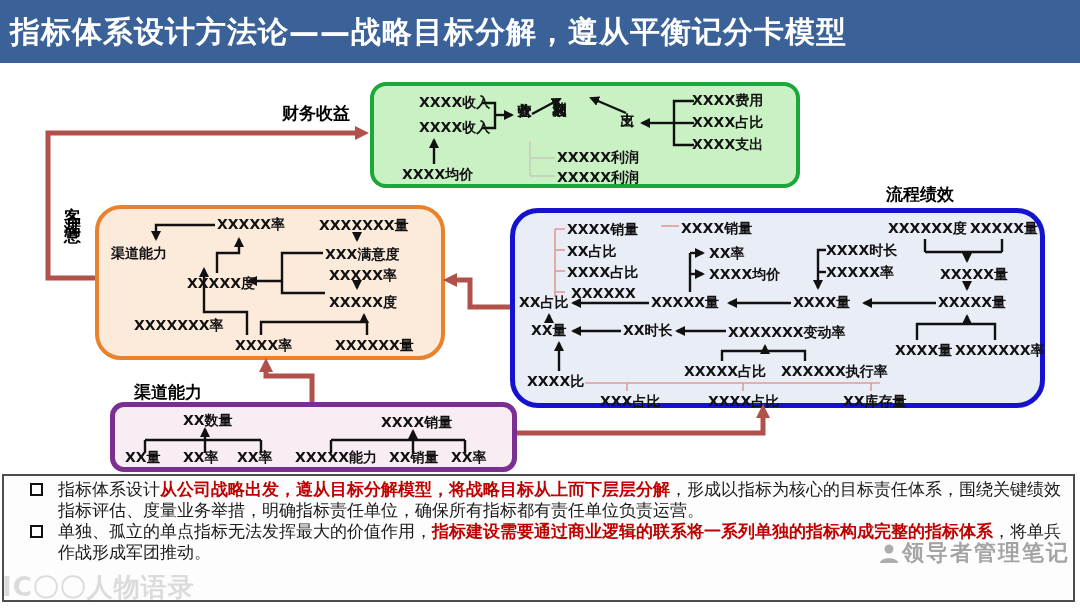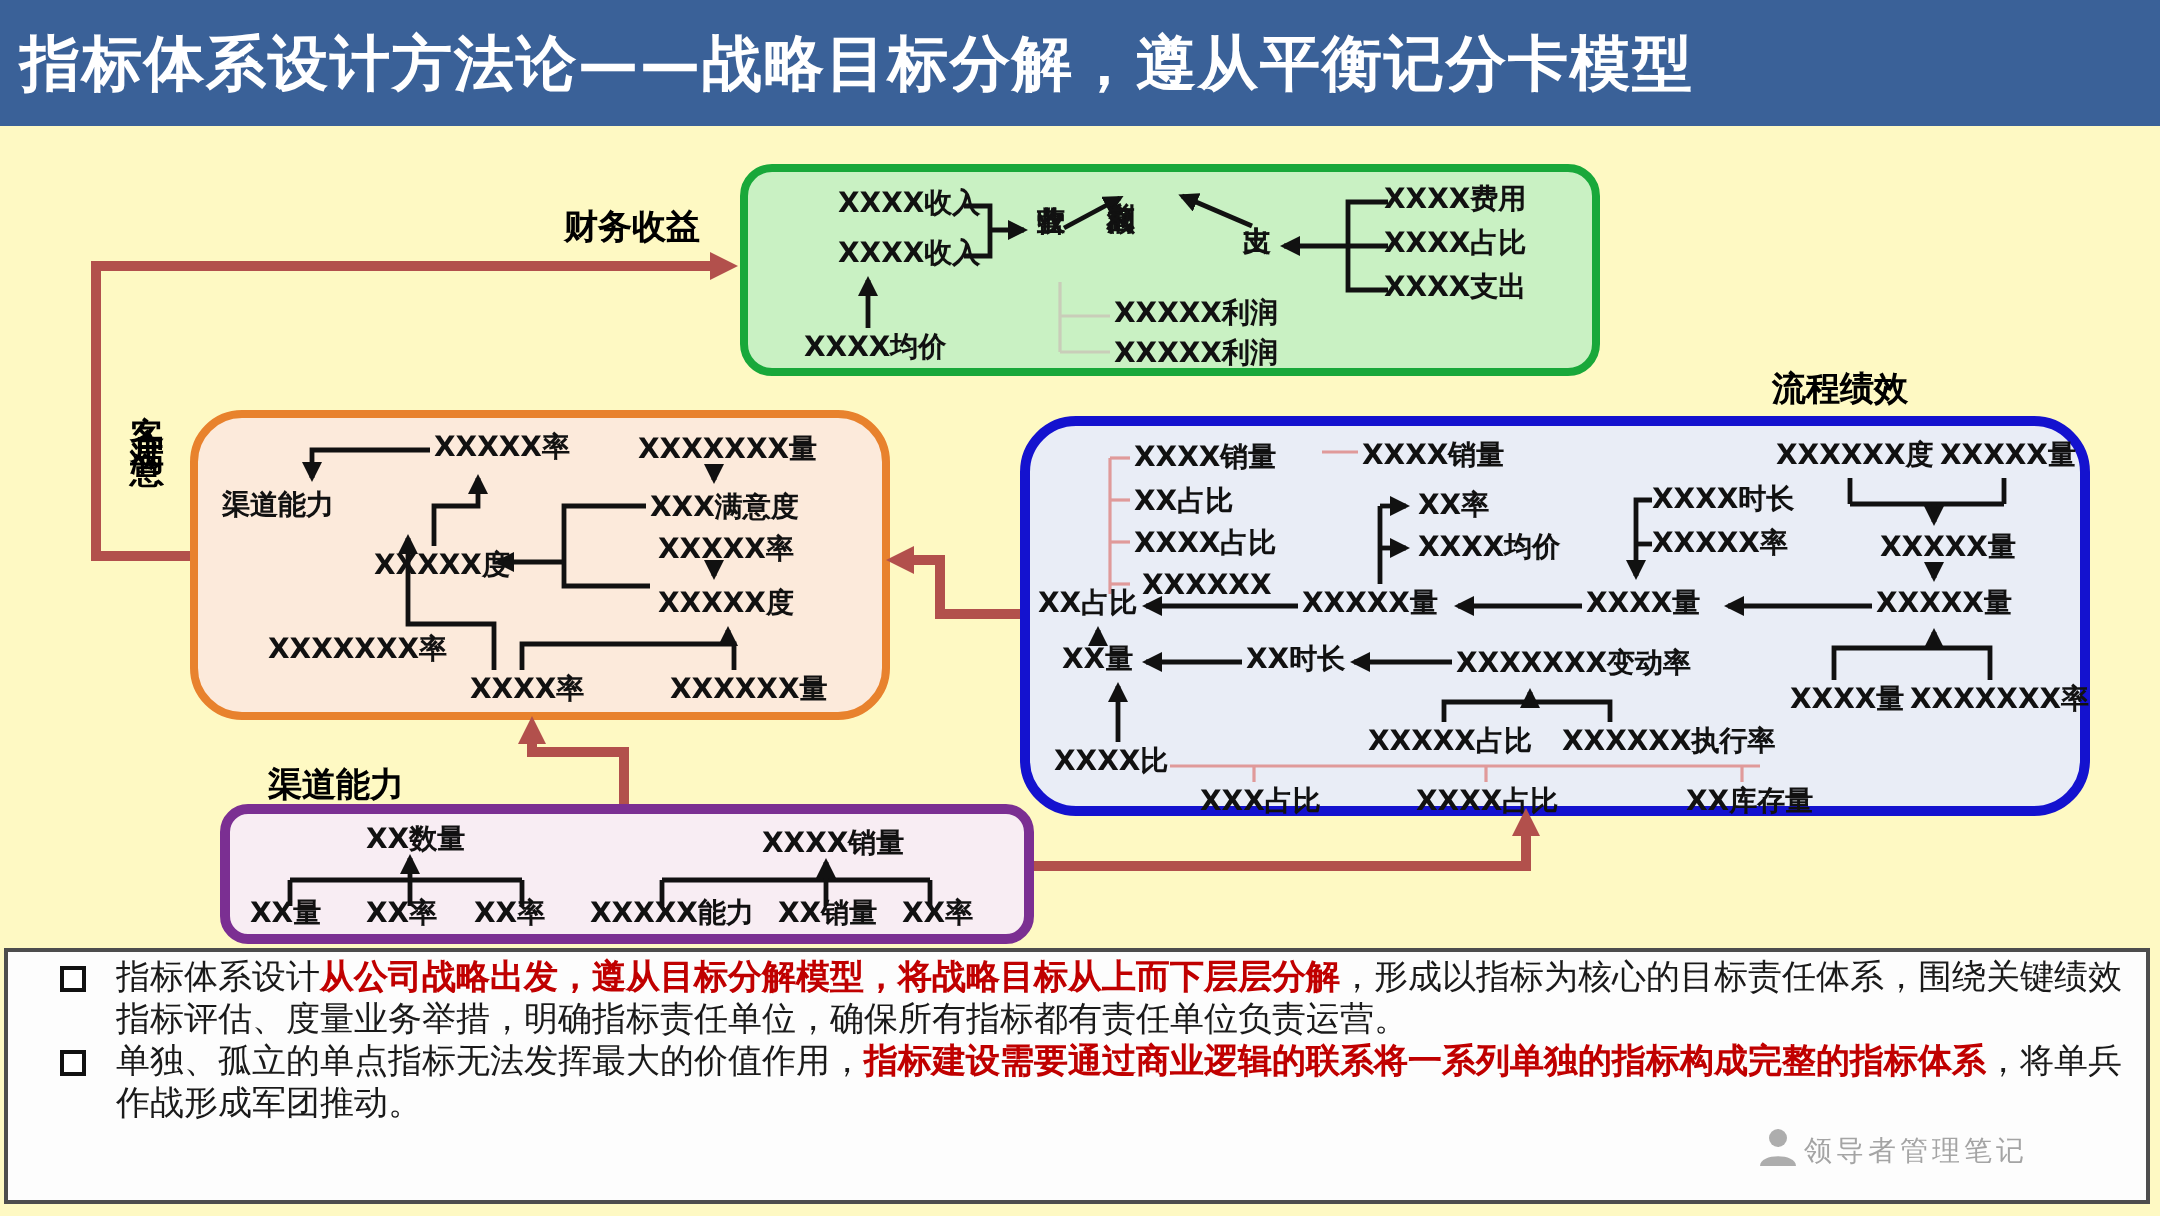--- a/index.html
+++ b/index.html
@@ -1,16 +1,16 @@
 <!DOCTYPE html>
 <html><head>
 <meta charset="utf-8">
 <style>
   html,body{margin:0;padding:0;background:#e8e8e8;}
-  #stage{position:relative;width:1080px;height:608px;background:#fef9c3;overflow:hidden;
+  #stage{position:relative;width:1080px;height:608px;background:#ffffff;overflow:hidden;
          font-family:"DejaVu Sans",sans-serif;}
   
   .hdr{position:absolute;left:0;top:0;width:1080px;height:63px;background:#3a6198;}
   .hdr-title{position:absolute;left:10px;top:12px;color:#ffffff;font-size:30px;font-weight:bold;
              letter-spacing:1px;white-space:nowrap;}
   
   .sbox{position:absolute;box-sizing:border-box;}
   .box-finance {left:370px;top:82px; width:430px;height:106px;background:#c9f1c3;border:4px solid #19a83a;border-radius:16px;}
   .box-customer{left:95px; top:205px;width:350px;height:155px;background:#fceadb;border:4px solid #e8822d;border-radius:26px;}
   .box-process {left:510px;top:208px;width:535px;height:200px;background:#e9edf6;border:5px solid #1412cf;border-radius:28px;}
@@ -21,22 +21,22 @@
   .seclbl{position:absolute;font-size:17px;font-weight:bold;color:#000;white-space:nowrap;}
   .seclbl-v{writing-mode:vertical-rl;text-orientation:upright;letter-spacing:6px;height:110px;white-space:normal;}
   .overlay{position:absolute;left:0;top:0;pointer-events:none;}
   
   .notes{position:absolute;left:2px;top:474px;width:1073px;height:128px;background:#fdfdfd;
          border:2px solid #4d4d4d;box-sizing:border-box;padding:3px 8px 0 0;}
   .bullet{position:relative;padding-left:54px;font-size:17px;line-height:20.5px;color:#1a1a1a;margin:0 0 1px 0;}
   .bullet .sq{position:absolute;left:26px;top:4px;width:9px;height:9px;border:2px solid #111;background:#fff;}
   .hl{color:#c00000;font-weight:bold;}
   
-  .wm-right{position:absolute;left:878px;top:538px;color:#8f8f8f;opacity:.8;font-size:14px;
-            font-weight:400;letter-spacing:2px;white-space:nowrap;margin-top:24px;}
+  .wm-right{position:absolute;left:878px;top:538px;color:#8f8f8f;opacity:.8;font-size:22px;
+            font-weight:700;letter-spacing:2px;white-space:nowrap;}
   .wm-right svg{vertical-align:-4px;margin-right:2px;}
   .wm-left{position:absolute;left:2px;top:570px;color:#666;opacity:.22;font-size:26px;font-weight:bold;
            letter-spacing:1px;white-space:nowrap;}
 </style>
 </head>
 <body>
 
 <div id="stage">
 
   <div class="hdr">
@@ -231,14 +231,15 @@
       <span class="sq"></span><span>单独、孤立的单点指标无法发挥最大的价值作用，</span><span class="hl">指标建设需要通过商业逻辑的联系将一系列单独的指标构成完整的指标体系</span><span>，将单兵作战形成军团推动。</span>
     </div>
   </div>
 
   <div class="wm-right">
     <svg width="22" height="22" viewBox="0 0 22 22">
       <circle cx="11" cy="7" r="4.5" fill="#9a9a9a"></circle>
       <path d="M2,21 C2,14.5 20,14.5 20,21 Z" fill="#9a9a9a"></path>
     </svg><span>领导者管理笔记</span>
   </div>
+  <div class="wm-left">IC〇〇人物语录</div>
 
 </div>
 
 </body></html>

